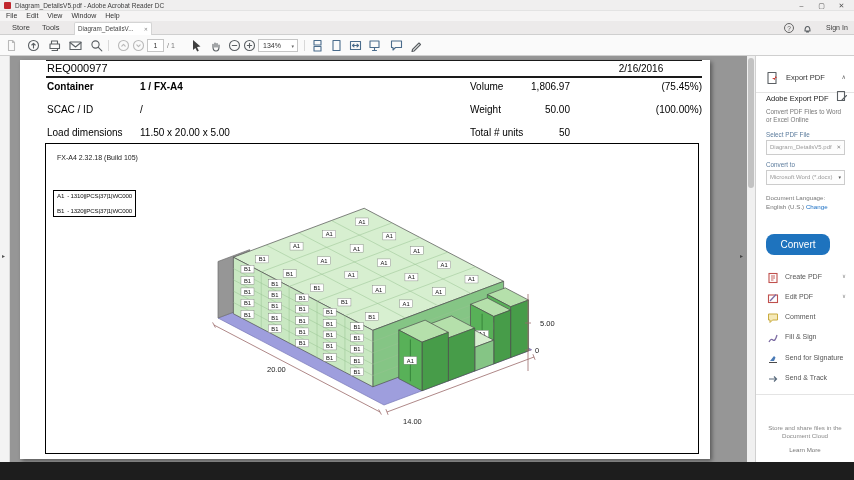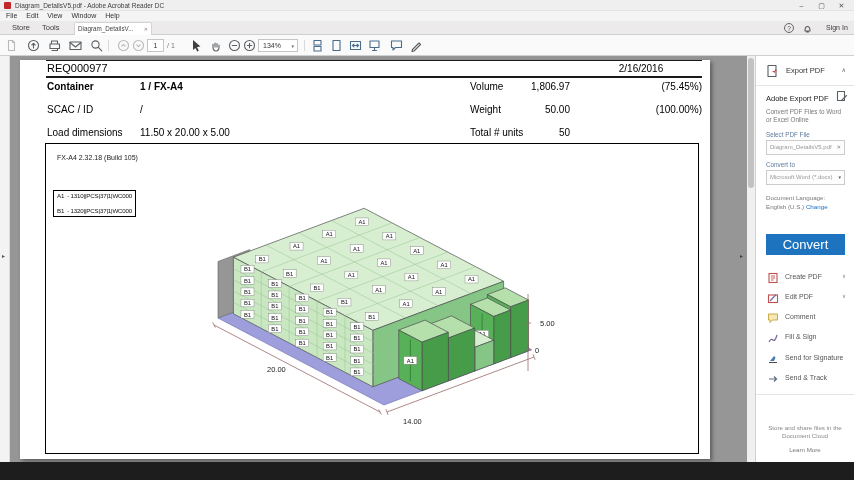--- a/index.html
+++ b/index.html
@@ -65,40 +65,40 @@
   #hrow0{top:21px}#hrow1{top:44px}#hrow2{top:67px}
 
   #diagram-box{left:25px;top:83px;width:654px;height:311px;border:1px solid #000;background:#fff}
   #build-label{left:11px;top:10px;font-size:7px;color:#222}
   #legend{left:7px;top:46px;border:1px solid #000;padding:1px 3px;font-size:6.2px;line-height:7.6px;
     letter-spacing:-0.2px;color:#111;white-space:pre}
   #iso-svg{position:absolute;left:0;top:0}
 
   
   #sidebar{left:755px;top:56px;width:99px;height:406px;background:#fff;border-left:1px solid #d0d0d0}
-  #export-row{position:absolute;left:0;top:0;width:98px;height:30px;border-bottom:1px solid #e4e4e4}
+  #export-row{position:absolute;left:0;top:7px;width:98px;height:30px;border-bottom:1px solid #e4e4e4}
   #export-label{position:absolute;left:30px;top:10px;font-size:7.5px;color:#333}
   #export-chev{position:absolute;right:8px;top:10px;font-size:6px;color:#666}
   #panel-title{position:absolute;left:10px;top:38px;font-size:7.5px;font-weight:normal;color:#222}
   #panel-corner-icon{position:absolute;right:6px;top:34px}
   #panel-desc{position:absolute;left:10px;top:52px;width:80px;font-size:6.3px;line-height:8px;color:#777}
   .sb-label{position:absolute;left:10px;font-size:6.3px;color:#5b7b9c}
   #select-label{top:75px}
   #file-input{position:absolute;left:10px;top:84px;width:79px;height:15px;border:1px solid #ccc;background:#fdfdfd;
     font-size:6px;color:#9a9a9a;line-height:13px;padding-left:3px;overflow:hidden;white-space:nowrap}
   #file-clear{position:absolute;right:3px;top:0;font-size:5.5px;color:#888;line-height:13px}
   #convertto-label{top:105px}
   #convert-select{position:absolute;left:10px;top:114px;width:79px;height:15px;border:1px solid #ccc;background:#fdfdfd;
     font-size:6px;color:#9a9a9a;line-height:13px;padding-left:3px;overflow:hidden;white-space:nowrap}
   #convert-select .caret{position:absolute;right:3px;top:0;font-size:5px;color:#555;line-height:13px}
   #doclang-label{position:absolute;left:10px;top:138px;font-size:6.2px;color:#777}
   #doclang-row{position:absolute;left:10px;top:147px;font-size:6.2px;color:#777}
   #doclang-change{color:#1a6fc4}
-  #convert-btn{position:absolute;left:10px;top:178px;width:79px;height:21px;background:#1e73be;border-radius:0;
-    color:#fff;font-size:13px;text-align:center;line-height:21px}
+  #convert-btn{position:absolute;left:10px;top:178px;width:64px;height:21px;background:#1e73be;border-radius:8px;
+    color:#fff;font-size:10px;text-align:center;line-height:21px}
   .tool-row{position:absolute;left:0;width:98px;height:18px}
   .tool-row .ticn{position:absolute;left:11px;top:2px;width:12px;height:12px}
   .tool-row .tlabel{position:absolute;left:29px;top:3px;font-size:7px;color:#555}
   .tool-row .tchev{position:absolute;right:8px;top:3px;font-size:5.5px;color:#888}
   #tool0{top:214px}#tool1{top:234px}#tool2{top:254px}#tool3{top:274px}#tool4{top:295px}#tool5{top:315px}
   #sb-divider{position:absolute;left:0;top:338px;width:98px;height:1px;background:#e4e4e4}
   #sb-footer{position:absolute;left:4px;top:368px;width:90px;text-align:center;font-size:6.2px;line-height:8px;color:#888}
   #learn-more{position:absolute;left:4px;top:390px;width:90px;text-align:center;font-size:6.2px;color:#777}
 
   

